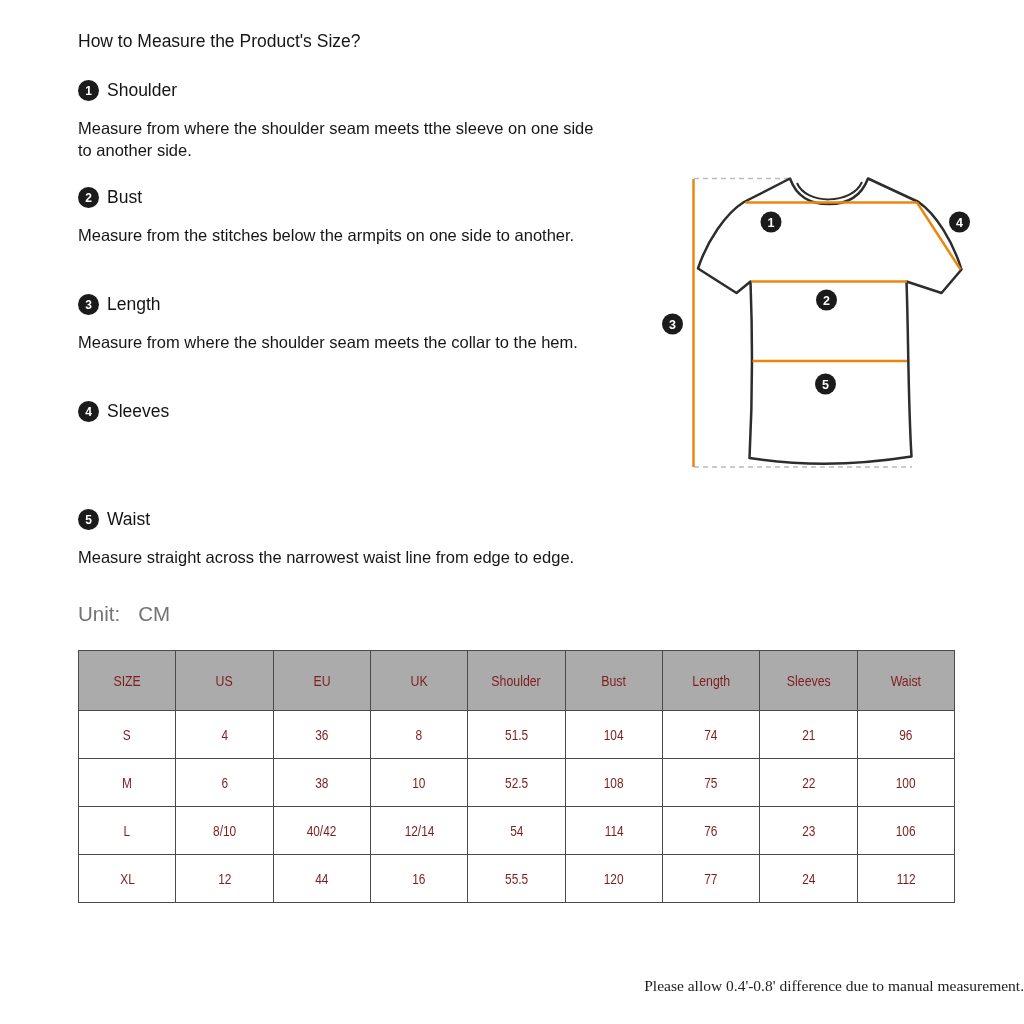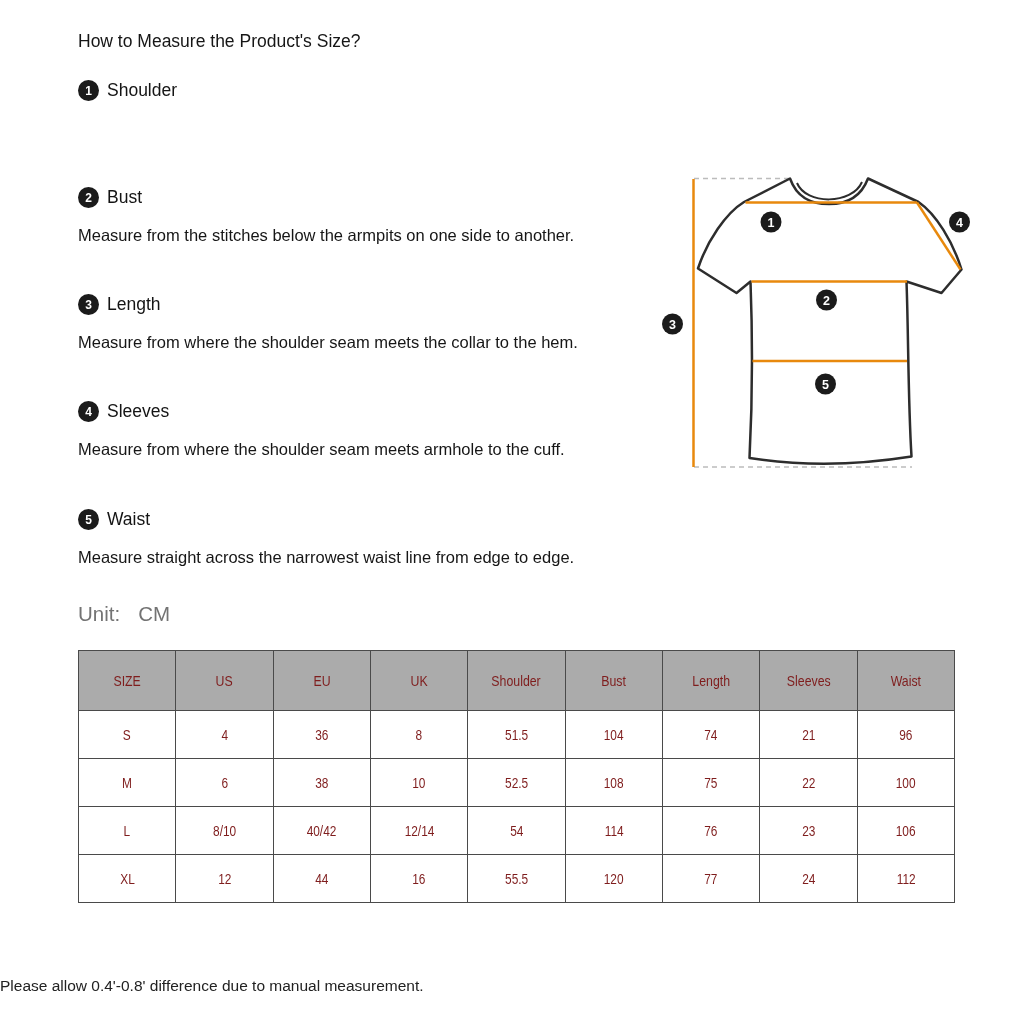--- a/index.html
+++ b/index.html
@@ -89,38 +89,40 @@
   .cond {
     display: inline-block;
     transform: scaleX(0.85);
     letter-spacing: 0px;
     white-space: nowrap;
   }
   .footer-note {
     position: absolute;
     left: 0; top: 977px;
     width: 100%;
-    text-align: left;
+    text-align: right;
     font-size: 15.5px;
     color: #222222;
+    font-family: Liberation Serif, serif;
   }
 </style>
 </head>
 <body>
 
 <div class="page">
 
   <div class="title">How to Measure the Product's Size?</div>
 
   <div class="section-heading" style="top:80px">
     <span class="num-badge">
         <span>1</span>
       </span>
     <span class="heading-label">Shoulder</span>
   </div>
+  <p class="desc" style="top:117px">Measure from where the shoulder seam meets tthe sleeve on one side to another side.</p>
 
   <div class="section-heading" style="top:187px">
     <span class="num-badge">
         <span>2</span>
       </span>
     <span class="heading-label">Bust</span>
   </div>
   <p class="desc" style="top:224px">Measure from the stitches below the armpits on one side to another.</p>
 
   <div class="section-heading" style="top:294px">
@@ -130,21 +132,20 @@
     <span class="heading-label">Length</span>
   </div>
   <p class="desc" style="top:331px">Measure from where the shoulder seam meets the collar to the hem.</p>
 
   <div class="section-heading" style="top:401px">
     <span class="num-badge">
         <span>4</span>
       </span>
     <span class="heading-label">Sleeves</span>
   </div>
-  <p class="desc" style="top:438px">Measure from where the shoulder seam meets armhole to the cuff.</p>
 
   <div class="section-heading" style="top:509px">
     <span class="num-badge">
         <span>5</span>
       </span>
     <span class="heading-label">Waist</span>
   </div>
   <p class="desc" style="top:546px">Measure straight across the narrowest waist line from edge to edge.</p>
 
   <svg class="diagram" viewBox="640 150 384 340" xmlns="http://www.w3.org/2000/svg">

